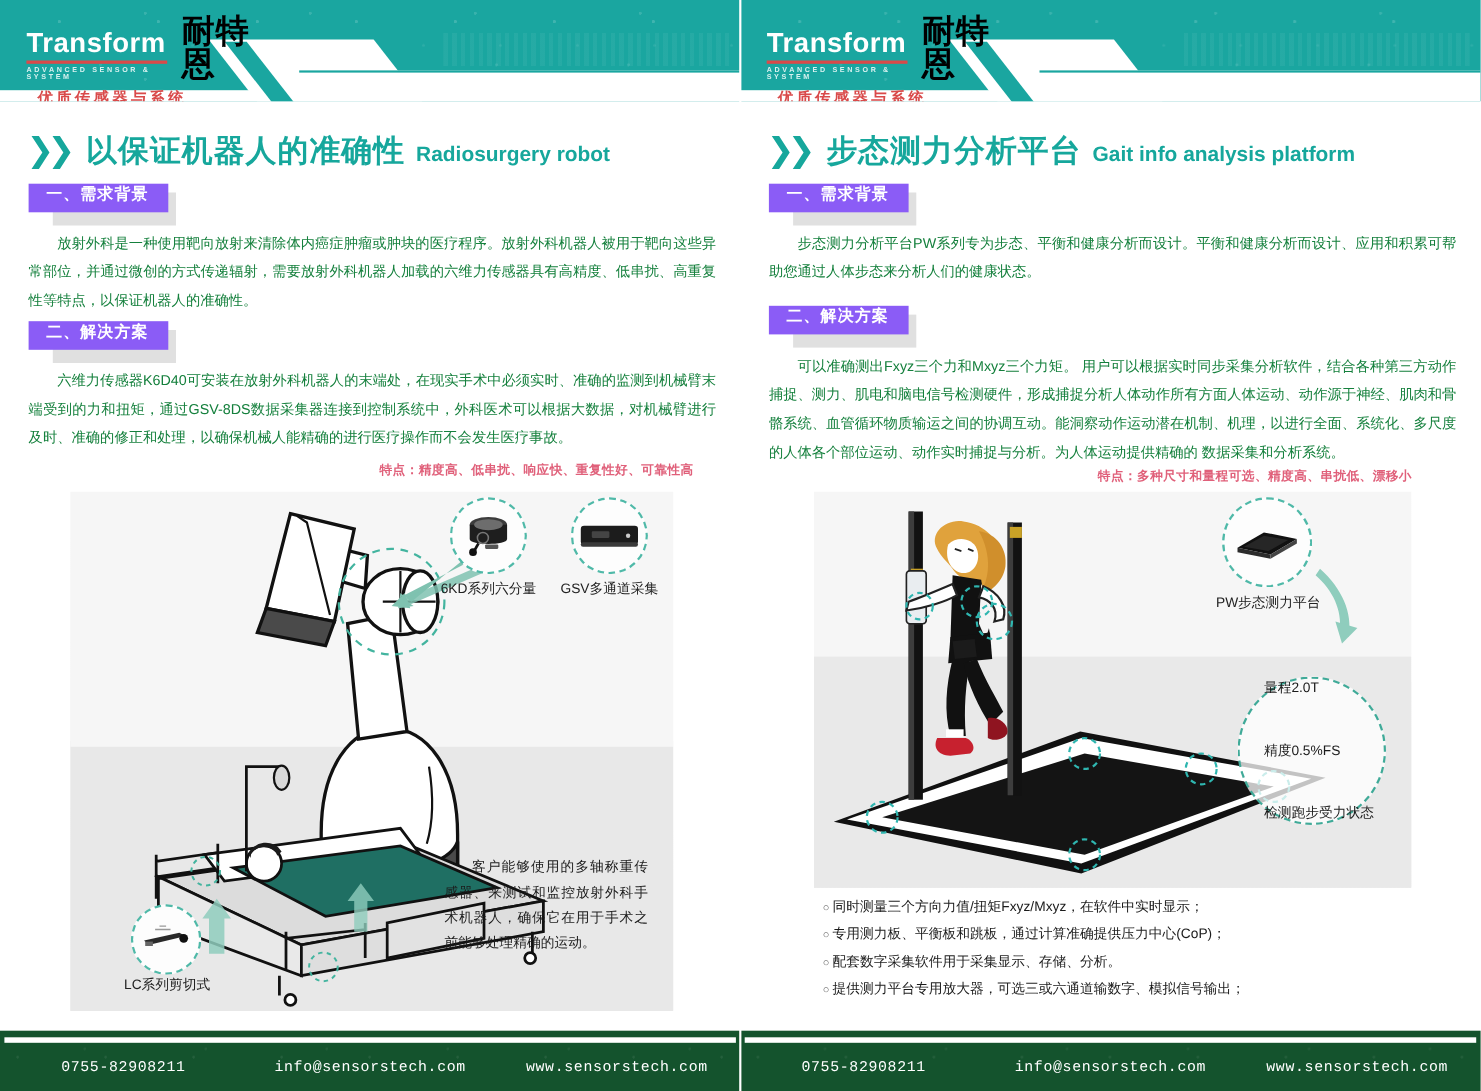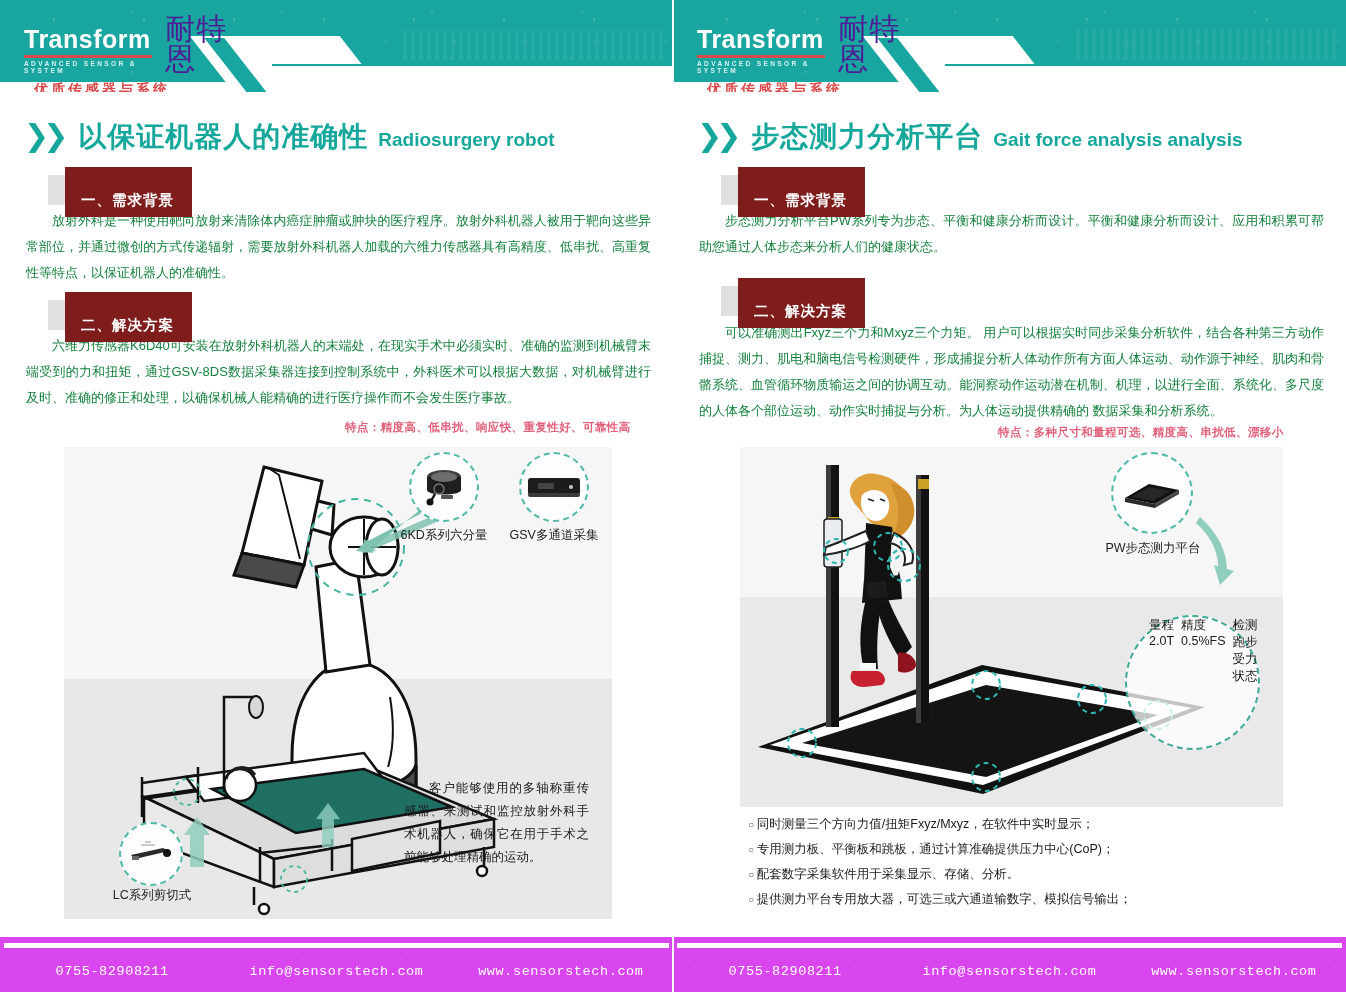--- a/index.html
+++ b/index.html
@@ -56,21 +56,21 @@
     position: absolute; left: 0; bottom: 0; width: 250px; height: 10px; background: #fff;
   }
 
   .logo { position: absolute; left: 24px; top: 14px; width: 220px; }
   .logo .brandrow { display: flex; align-items: flex-end; gap: 7px; }
   .logo .en {
     color: #fff; font-size: 25px; font-weight: 700; letter-spacing: .5px;
     line-height: 1; font-family: "Liberation Sans", sans-serif;
   }
   .logo .cn-big {
-    color: #4c1d95; font-size: 30px; font-weight: 400; line-height: 1;
+    color: #000000; font-size: 30px; font-weight: 700; line-height: 1;
     letter-spacing: 1px;
   }
   .logo .rule {
     width: 128px; height: 3px; background: #d94a4a; margin-top: 3px;
   }
   .logo .sub {
     color: #d8f2f0; font-size: 6.5px; letter-spacing: 2.4px; margin-top: 2px;
     font-weight: 700;
   }
   .logo .slogan {
@@ -88,22 +88,22 @@
 
   .sect {
     position: absolute; left: 26px;
     display: inline-block;
   }
   .sect .shadow {
     position: absolute; left: 22px; top: 8px; width: 112px; height: 30px; background: #e0e0e0; z-index: 0;
   }
   .sect .tag {
     position: relative; z-index: 1;
-    background: #7f1d1d; color: #fff; font-size: 14.5px; font-weight: 700;
-    padding: 24px 18px 7px 16px; letter-spacing: 1px; display: inline-block; margin-left: 39px;
+    background: #8b5cf6; color: #fff; font-size: 14.5px; font-weight: 700;
+    padding: 0 18px 7px 16px; letter-spacing: 1px; display: inline-block;
   }
 
   .body-text {
     position: absolute; left: 26px; width: 625px;
     font-size: 13px; color: #15803d; line-height: 2.0; text-align: justify;
     text-indent: 2em;
     font-family: Liberation Sans, sans-serif;
   }
 
   .feature-line {
@@ -121,40 +121,40 @@
     border: 2px dashed #4fb9a8; background: #fdfdfd;
     display: flex; align-items: center; justify-content: center;
   }
   .prodlabel {
     position: absolute; font-size: 12.5px; color: #222; font-weight: 400; text-align: center;
     white-space: nowrap;
   }
   .speccircle {
     position: absolute; border-radius: 50%;
     border: 2px dashed #3faa98; background: rgba(255,255,255,.75);
-    display: flex; flex-direction: row; align-items: flex-start; justify-content: space-between;
+    display: flex; flex-direction: column; align-items: flex-start; justify-content: space-between;
     padding-left: 22px; gap: 7px;
   }
   .speccircle div { font-size: 12.5px; color: #1b1b1b; }
 
   .note-box {
     position: absolute; font-size: 12.5px; color: #1b1b1b; line-height: 1.85;
     text-indent: 2em; text-align: justify;
   }
   .bullets { position: absolute; font-size: 12.5px; color: #1b1b1b; line-height: 2.0; }
   .bullets div::before { content: "○ "; color: #555; font-size: 10px; }
 
   .copyright {
     position: absolute; font-size: 12px; color: #701a75; font-weight: 600; margin-top: 37px;
   }
 
   
   .footer {
     position: absolute; left: 0; bottom: 0; width: 673px; height: 55px;
-    background: #d946ef; overflow: hidden;
+    background: #14532d; overflow: hidden;
   }
   .footer .gap { position: absolute; left: 4px; right: 4px; top: 6px; height: 5px; background: #fff; }
   .footer .items {
     position: absolute; left: 0; right: 0; top: 13px; bottom: 0;
     display: flex; align-items: center;
   }
   .footer .items span {
     color: #fff; font-size: 13.5px; letter-spacing: .6px;
     font-family: "Liberation Mono", "DejaVu Sans Mono", monospace;
     flex: 1; text-align: center;
@@ -345,21 +345,21 @@
         </div>
         <div class="cn-big">耐特恩</div>
       </div>
       <div class="slogan">优质传感器与系统</div>
     </div>
   </div>
 
   <div class="title-row">
     <span class="chev-icon">❯❯</span>
     <span class="title-cn">步态测力分析平台</span>
-    <span class="title-en">Gait force analysis analysis</span>
+    <span class="title-en">Gait info analysis platform</span>
   </div>
 
   <div class="sect" style="top:167px">
     <div class="shadow"></div>
     <div class="tag">一、需求背景</div>
   </div>
 
   <div class="body-text" style="top:208px">步态测力分析平台PW系列专为步态、平衡和健康分析而设计。平衡和健康分析而设计、应用和积累可帮助您通过人体步态来分析人们的健康状态。</div>
 
   <div class="sect" style="top:278px">

